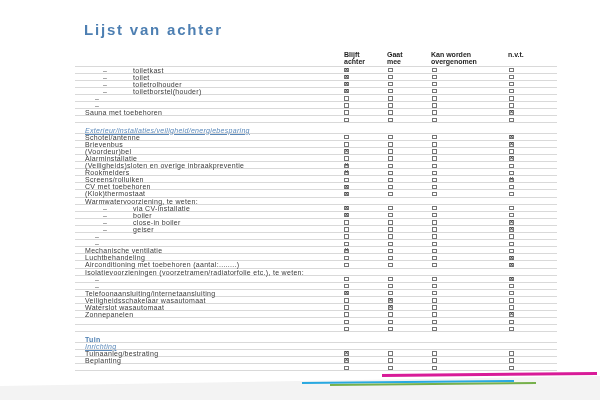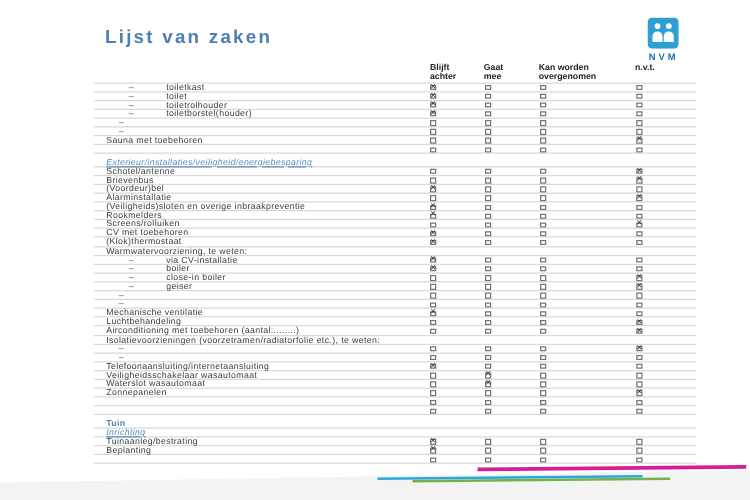--- a/index.html
+++ b/index.html
@@ -35,32 +35,22 @@
   .stripe-green{left:330px;top:383.8px;width:206px;background:#76b04b;transform:rotate(-0.55deg);}
   .stripe-pink{left:382px;top:373.8px;width:215px;height:2.6px;background:#d81b98;transform:rotate(-0.55deg);}
   .grayband{position:absolute;left:-6px;top:385.5px;width:620px;height:30px;background:#f3f3f3;
             transform:rotate(-0.95deg);transform-origin:left top;z-index:1;}
 </style>
 </head>
 <body>
 
 <div class="screen">
 
-  <h1 class="title">Lijst van zaken</h1>
-
-  <div class="logo">
-    <svg width="25" height="25" viewBox="0 0 25 25">
-      <rect x="0" y="0" width="25" height="25" rx="4" fill="#2e9fd4"></rect>
-      <circle cx="8" cy="6.8" r="2.3" fill="#ffffff"></circle>
-      <circle cx="17" cy="6.8" r="2.3" fill="#ffffff"></circle>
-      <path d="M4 19.5 v-4.4 a4 4 0 0 1 8 0 V19.5 Z" fill="#ffffff"></path>
-      <path d="M13 19.5 v-4.4 a4 4 0 0 1 8 0 V19.5 Z" fill="#ffffff"></path>
-    </svg>
-    <div class="logo-text">NVM</div>
-  </div>
+  <h1 class="title">Lijst van achter</h1>
+
 
   <div class="ch" style="left:344px">
     <span>Blijft</span>
     <span>achter</span>
   </div>
   <div class="ch" style="left:387px">
     <span>Gaat</span>
     <span>mee</span>
   </div>
   <div class="ch" style="left:431px">

